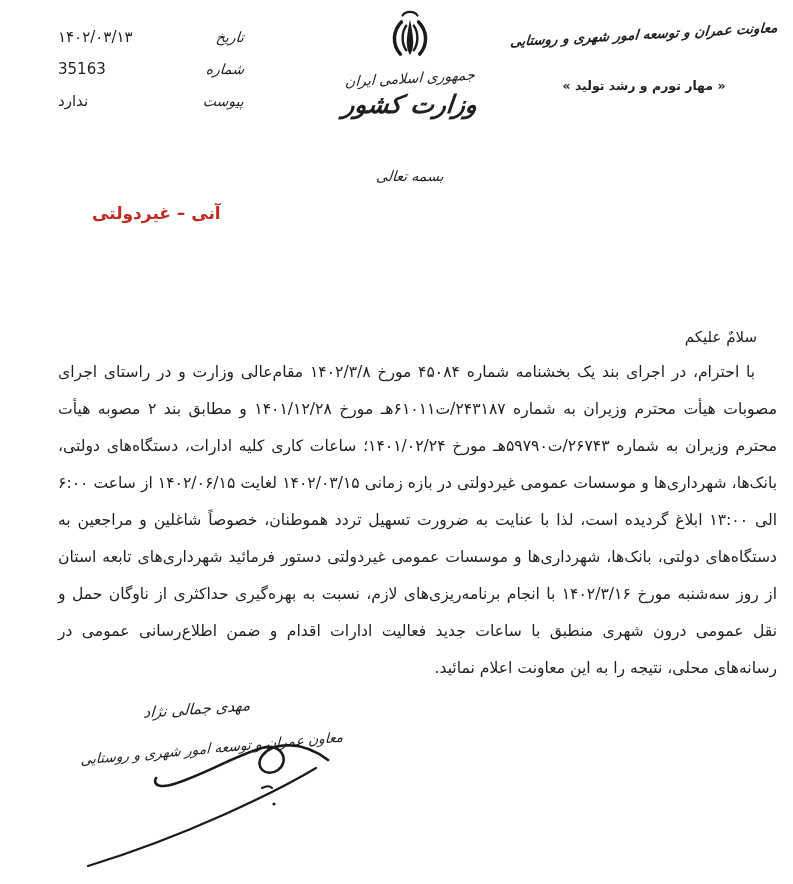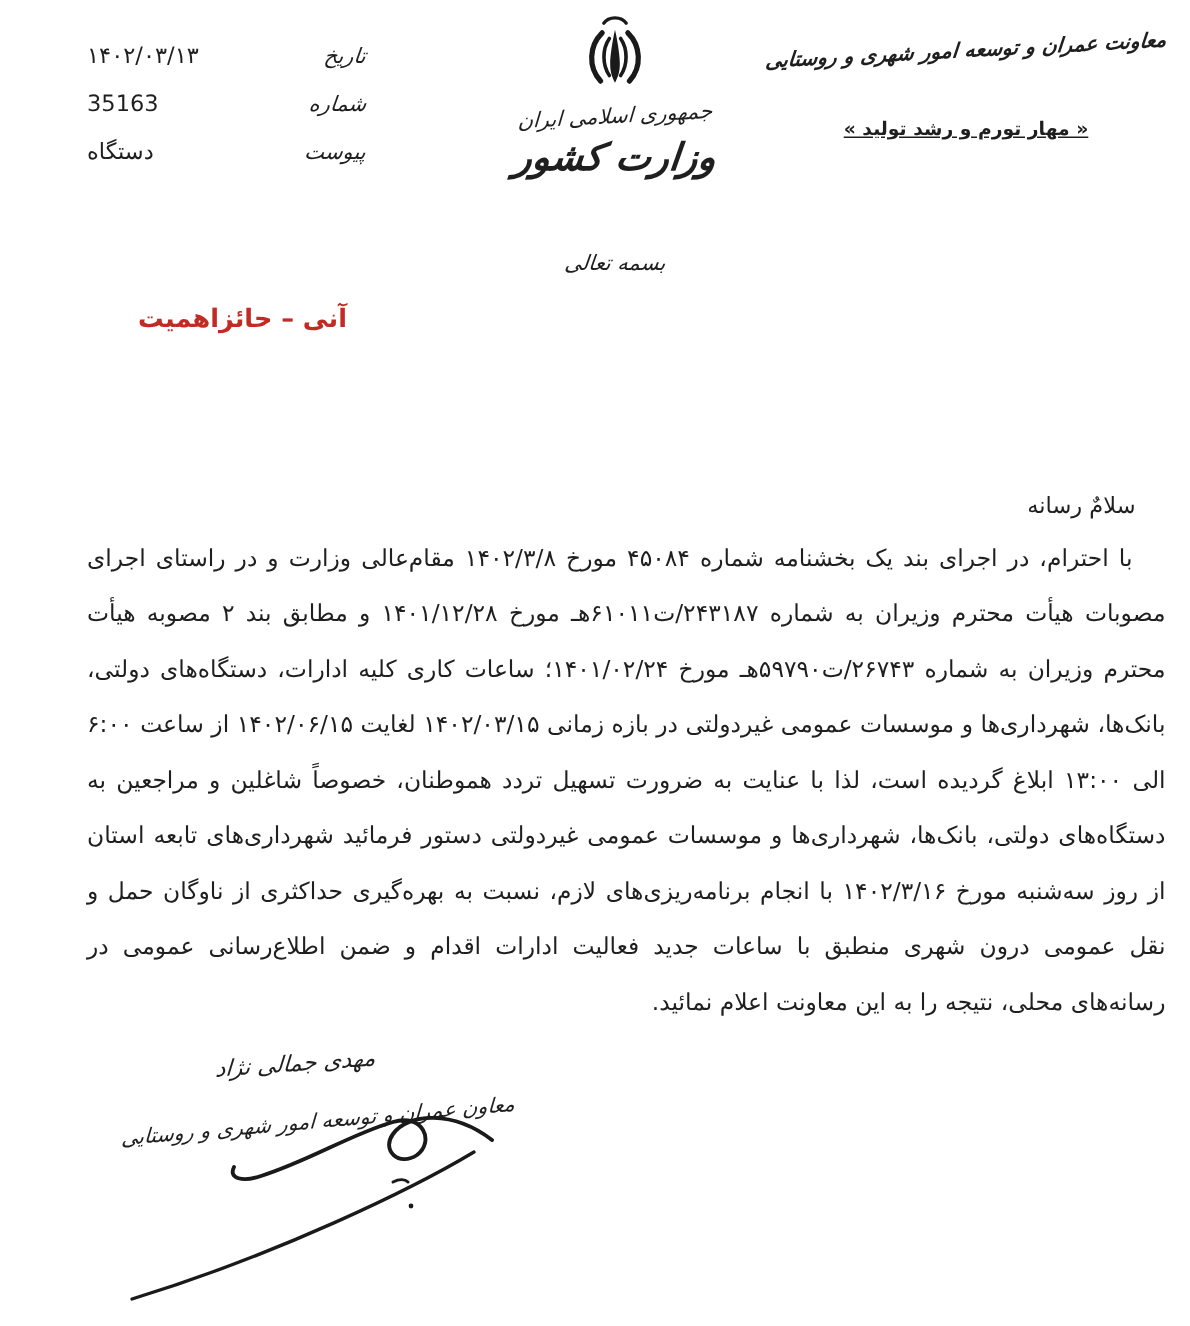--- a/index.html
+++ b/index.html
@@ -14,21 +14,21 @@
   .meta-value{font-size:15px;}
   
   .center-head{position:absolute;left:328px;top:8px;width:164px;text-align:center;}
   .emblem{display:block;margin:0 auto;}
   .country{font-size:14px;font-style:italic;white-space:nowrap;transform:rotate(-3deg) skewX(-6deg);margin-top:2px;}
   .ministry{font-size:25px;font-weight:bold;font-style:italic;white-space:nowrap;transform:skewX(-6deg);margin-top:4px;}
   .bismillah{position:absolute;left:328px;top:168px;width:164px;text-align:center;font-style:italic;font-size:14px;transform:skewX(-6deg);}
   
   .dept{position:absolute;left:505px;top:26px;width:278px;text-align:center;}
   .dept-name{font-size:13.5px;font-weight:bold;font-style:italic;white-space:nowrap;transform:rotate(-3deg) skewX(-8deg);}
-  .slogan{margin-top:36px;font-size:12.5px;font-weight:bold;text-decoration:underline;}
+  .slogan{margin-top:36px;font-size:12.5px;font-weight:bold;}
   
   .priority{position:absolute;left:92px;top:203px;font-size:17px;font-weight:bold;white-space:nowrap;}
   
   .recipient{position:absolute;right:16px;top:265px;font-size:16px;font-weight:bold;white-space:nowrap;}
   
   .salutation{position:absolute;right:36px;top:328px;font-size:15px;}
   
   .body-text{
     position:absolute;left:58px;right:16px;top:354px;margin:0;
     font-size:15.6px;line-height:37px;text-align:justify;text-indent:22px;
@@ -48,21 +48,21 @@
     <div class="meta-row">
       <span class="meta-label">تاریخ</span>
       <span class="meta-value">۱۴۰۲/۰۳/۱۳</span>
     </div>
     <div class="meta-row">
       <span class="meta-label">شماره</span>
       <span class="meta-value">35163</span>
     </div>
     <div class="meta-row">
       <span class="meta-label">پیوست</span>
-      <span class="meta-value">دستگاه</span>
+      <span class="meta-value">ندارد</span>
     </div>
   </div>
 
   <div class="center-head">
     <svg class="emblem" width="54" height="60" viewBox="0 0 100 112" aria-hidden="true">
       <g stroke="#1a1a1a" fill="none" stroke-linecap="round">
         <path d="M36,14 C42,5 58,5 64,14" stroke-width="4"></path>
         <path d="M34,26 C18,42 16,68 32,86" stroke-width="6.5"></path>
         <path d="M43,33 C34,46 34,66 43,79" stroke-width="4.5"></path>
         <path d="M57,33 C66,46 66,66 57,79" stroke-width="4.5"></path>
@@ -73,24 +73,24 @@
     <div class="country">جمهوری اسلامی ایران</div>
     <div class="ministry">وزارت کشور</div>
   </div>
   <div class="bismillah">بسمه تعالی</div>
 
   <div class="dept">
     <div class="dept-name">معاونت عمران و توسعه امور شهری و روستایی</div>
     <div class="slogan">« مهار تورم و رشد تولید »</div>
   </div>
 
-  <div class="priority" style="color: rgb(194, 42, 36);">آنی – حائزاهمیت</div>
+  <div class="priority" style="color: rgb(194, 42, 36);">آنی – غیردولتی</div>
 
 
-  <div class="salutation">سلامٌ رسانه</div>
+  <div class="salutation">سلامٌ علیکم</div>
 
   <p class="body-text"><span>با احترام، در اجرای بند یک بخشنامه شماره ۴۵۰۸۴ مورخ ۱۴۰۲/۳/۸ مقام‌عالی وزارت و در راستای اجرای مصوبات هیأت محترم وزیران به شماره ۲۴۳۱۸۷/ت۶۱۰۱۱هـ مورخ ۱۴۰۱/۱۲/۲۸ و مطابق بند ۲ مصوبه هیأت محترم وزیران به شماره ۲۶۷۴۳/ت۵۹۷۹۰هـ مورخ ۱۴۰۱/۰۲/۲۴؛ ساعات کاری کلیه ادارات، دستگاه‌های دولتی، بانک‌ها، شهرداری‌ها و موسسات عمومی غیردولتی در </span><strong>بازه زمانی ۱۴۰۲/۰۳/۱۵ لغایت ۱۴۰۲/۰۶/۱۵</strong><span> از ساعت ۶:۰۰ الی ۱۳:۰۰ ابلاغ گردیده است، لذا با عنایت به ضرورت تسهیل تردد هموطنان، خصوصاً شاغلین و مراجعین به دستگاه‌های دولتی، بانک‌ها، شهرداری‌ها و موسسات عمومی غیردولتی دستور فرمائید شهرداری‌های تابعه استان از روز سه‌شنبه مورخ ۱۴۰۲/۳/۱۶ با انجام برنامه‌ریزی‌های لازم، نسبت به بهره‌گیری حداکثری از ناوگان حمل و نقل عمومی درون شهری منطبق با ساعات جدید فعالیت ادارات اقدام و ضمن اطلاع‌رسانی عمومی در رسانه‌های محلی، نتیجه را به این معاونت اعلام نمائید.</span></p>
 
   <div class="sig-name">مهدی جمالی نژاد</div>
   <div class="sig-title">معاون عمران و توسعه امور شهری و روستایی</div>
   <svg class="scrawl" width="280" height="142" viewBox="0 0 280 142" aria-hidden="true">
     <g stroke="#1a1a1a" fill="none" stroke-linecap="round">
       <path d="M262,26 C236,6 206,8 196,22 C188,33 200,44 212,36 C224,27 216,8 196,14 C168,22 140,40 108,50 C96,54 86,52 90,44" stroke-width="2.6"></path>
       <path d="M196,54 c4,-2 8,-2 10,0" stroke-width="2"></path>
       <path d="M250,34 C210,58 120,102 22,132" stroke-width="2.2"></path>

